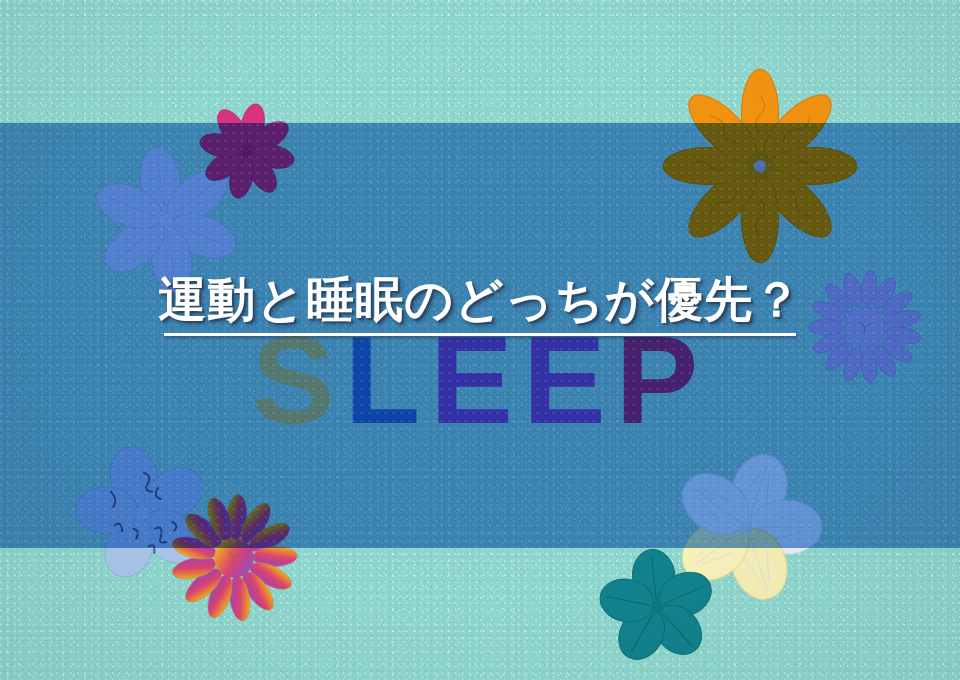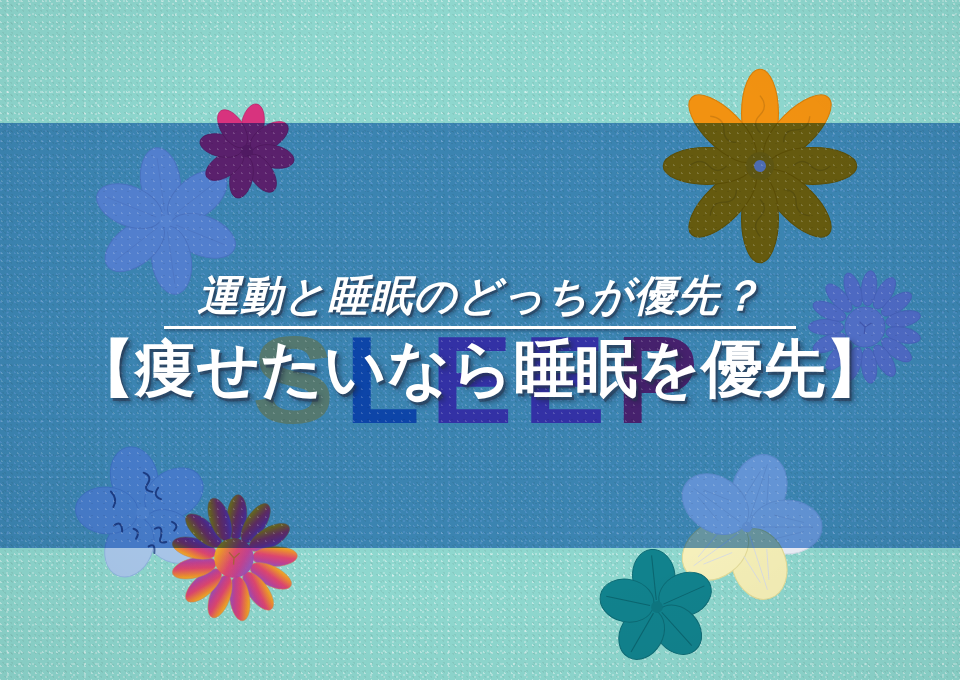--- a/index.html
+++ b/index.html
@@ -85,28 +85,27 @@
     left: 0;
     top: 272px;
     width: 960px;
     text-align: center;
     color: #ffffff;
     font-family: "DejaVu Sans", "Liberation Sans", sans-serif;
     font-weight: 700;
     user-select: none;
   }
   #title-line1 {
-    font-size: 42px;
+    font-size: 48px;
     line-height: 1.14;
     letter-spacing: 1px;
     text-shadow:
        2px 2px 0 rgba(40,55,80,.55),
        3px 3px 4px rgba(25,35,60,.50);
     white-space: nowrap;
-    font-style: italic;
   }
   #title-rule {
     width: 632px;
     height: 3px;
     margin: 6px auto 5px auto;
     background: #ffffff;
     box-shadow: 1px 2px 3px rgba(25,35,60,.45);
   }
   #title-line2 {
     font-size: 62px;
@@ -335,16 +334,15 @@
   </div>
 
   <div class="blue-band"></div>
   <div class="blue-band-tex"></div>
 
   <div class="vignette"></div>
 
   <div id="title-block">
     <div id="title-line1">運動と睡眠のどっちが優先？</div>
     <div id="title-rule"></div>
-    <div id="title-line2">【痩せたいなら睡眠を優先】</div>
   </div>
 
 </div>
 
 </body></html>

